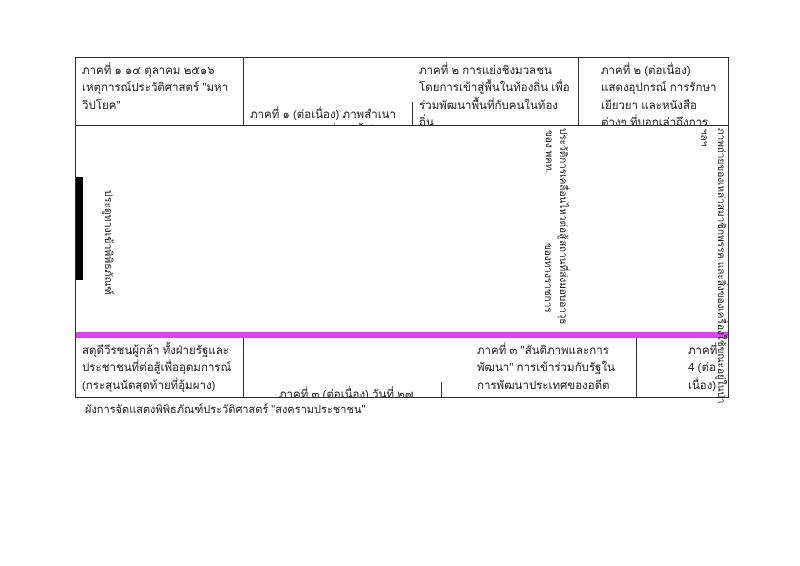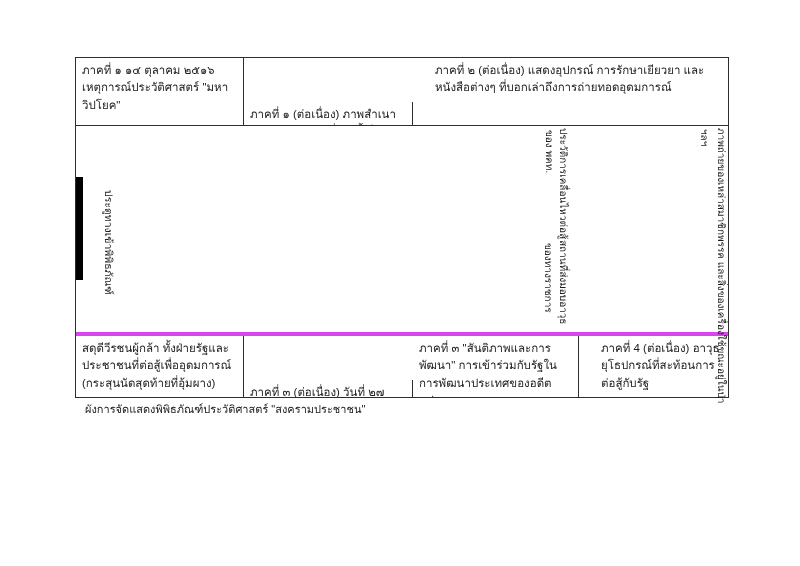--- a/index.html
+++ b/index.html
@@ -15,21 +15,21 @@
     position:absolute;
     left:75px;top:57px;
     width:654px;height:341px;
     border:1px solid #2e2e2e;
     box-sizing:border-box;
     display:flex;flex-direction:column;
   }
   .row{display:flex;box-sizing:border-box;}
   .row-top{height:68px;border-bottom:1px solid #2e2e2e;}
   .row-middle{height:208px;position:relative;}
-  .row-bottom{height:65px;border-top:4px solid #d946ef;flex:1;}
+  .row-bottom{height:65px;border-top:6px solid #d946ef;flex:1;gap:29px;}
   .cell{
     box-sizing:border-box;
     padding:4px 7px 4px 6px;
     font-size:11.5px;
     line-height:1.5;
     border-right:1px solid #2e2e2e;
     overflow:hidden;
   }
   .cell:last-child{border-right:none;margin-left:16px;}
   .c1{width:168px;} .c2{width:169px;margin-top:44px;} .c3{width:166px;} .c4{width:151px;flex:1;}
@@ -66,20 +66,21 @@
 </head>
 <body>
 
 <div class="sheet">
 
   <div class="plan-table">
 
     <div class="row row-top">
       <div class="cell c1">ภาคที่ ๑ ๑๔ ตุลาคม ๒๕๑๖ เหตุการณ์ประวัติศาสตร์ "มหาวิปโยค"</div>
       <div class="cell c2">ภาคที่ ๑ (ต่อเนื่อง) ภาพสำเนาเหตุการณ์ต่างๆ ที่เกิดขึ้นในกรุงเทพมหานครช่วง ๒๕๑๖, ๒๕๑๙</div>
+      <div class="cell c3">ภาคที่ ๒ การแย่งชิงมวลชน โดยการเข้าสู่พื้นในท้องถิ่น เพื่อร่วมพัฒนาพื้นที่กับคนในท้องถิ่น</div>
       <div class="cell c4">ภาคที่ ๒ (ต่อเนื่อง) แสดงอุปกรณ์ การรักษาเยียวยา และหนังสือต่างๆ ที่บอกเล่าถึงการถ่ายทอดอุดมการณ์</div>
     </div>
 
     <div class="row row-middle"></div>
 
     <div class="row row-bottom">
       <div class="cell c1">สดุดีวีรชนผู้กล้า ทั้งฝ่ายรัฐและประชาชนที่ต่อสู้เพื่ออุดมการณ์ (กระสุนนัดสุดท้ายที่อุ้มผาง)</div>
       <div class="cell c2">ภาคที่ ๓ (ต่อเนื่อง) วันที่ ๒๗ ธันวาคม ๒๕๒๔</div>
       <div class="cell c3">ภาคที่ ๓ "สันติภาพและการพัฒนา" การเข้าร่วมกับรัฐในการพัฒนาประเทศของอดีต ทปท.</div>
       <div class="cell c4">ภาคที่ 4 (ต่อเนื่อง) อาวุธยุโธปกรณ์ที่สะท้อนการต่อสู้กับรัฐ</div>

